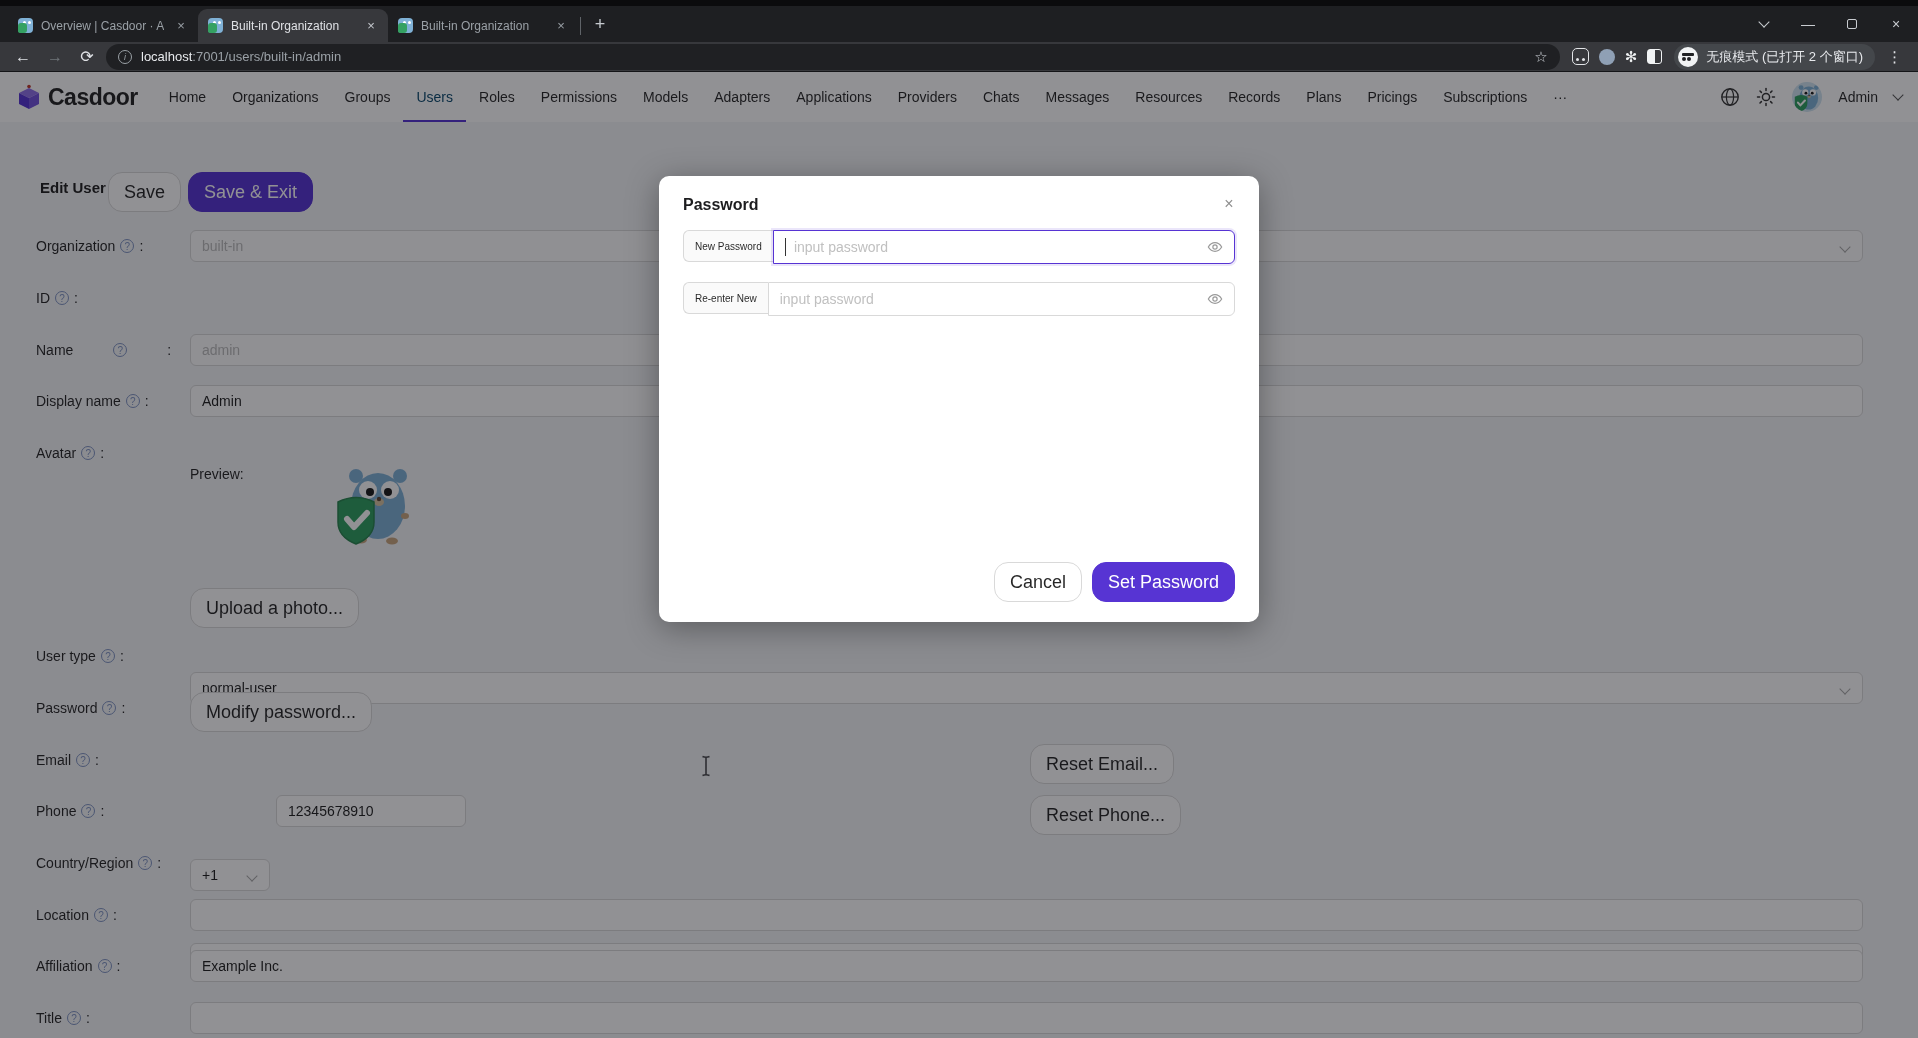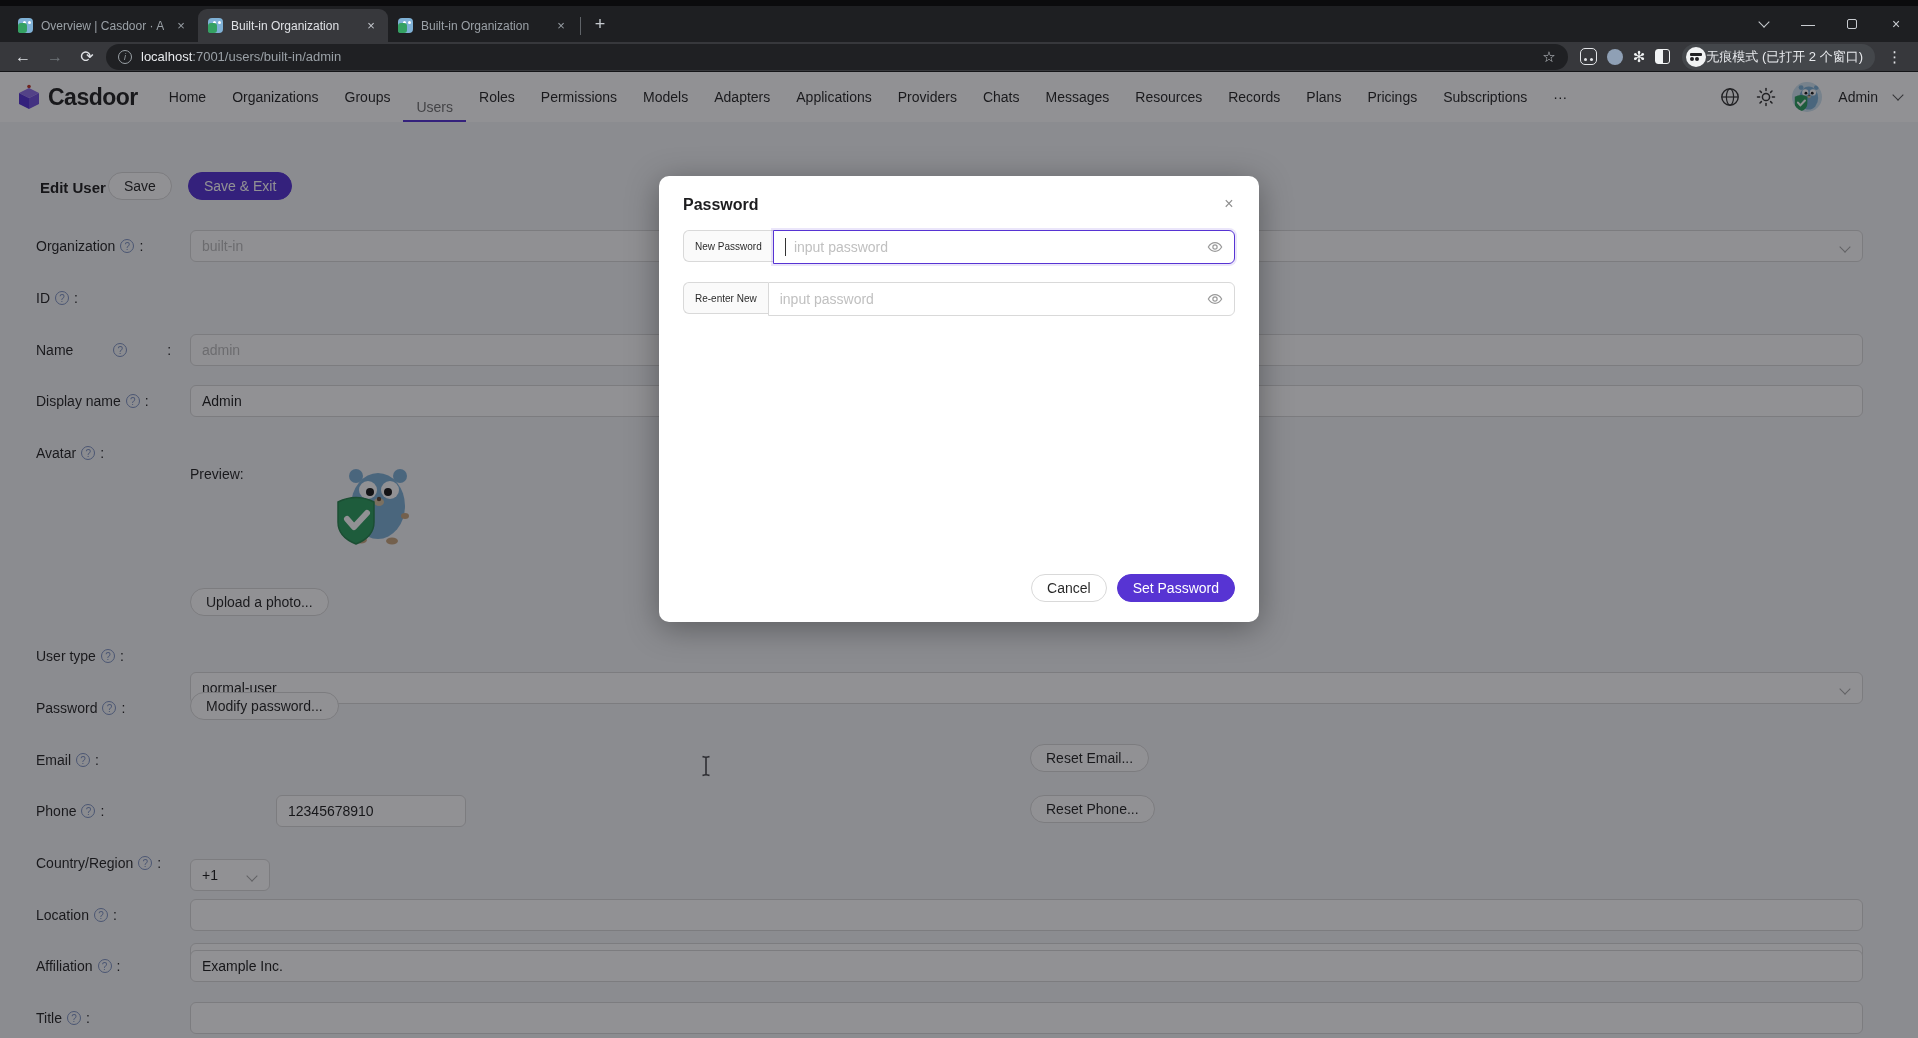--- a/index.html
+++ b/index.html
@@ -32,48 +32,48 @@
   .url b { color:#e8eaed; font-weight:normal;text-align:right; }
   .info-badge { width:14px; height:14px; border:1.3px solid #9aa0a6; border-radius:50%; color:#9aa0a6; font-size:9px; line-height:12px; text-align:center; font-style:italic; flex:none; }
   .ob-star { margin-left:auto; color:#c6cacf; font-size:15px; }
   .ext-cluster { display:flex; align-items:center; gap:10px; padding:0 6px; }
   .ext-box { width:17px; height:17px; border:1.6px solid #e3e5e8; border-radius:5px; position:relative; }
   .ext-box::after { content:""; position:absolute; left:3px; bottom:3px; width:3px; height:3px; border-radius:50%; background:#e3e5e8; box-shadow:6px 0 0 #e3e5e8; }
   .ext-circle { width:16px; height:16px; border-radius:50%; background:#8fa0b5; }
   .ext-pin { color:#f1f3f4; font-size:15px; }
   .ext-half { width:15px; height:15px; border:1.5px solid #f1f3f4; border-radius:3px; position:relative; }
   .ext-half::after { content:""; position:absolute; left:0; top:0; bottom:0; width:7px; background:#f1f3f4; }
-  .incog-chip { display:flex; align-items:center; height:26px; padding:0 12px 0 4px; border-radius:13px; background:#44474b; }
+  .incog-chip { display:flex; align-items:center; gap:8px; height:26px; padding:0 12px 0 4px; border-radius:13px; background:#44474b; }
   .incog-badge { width:20px; height:20px; border-radius:50%; background:#f1f3f4; position:relative; }
   .incog-badge::before { content:""; position:absolute; left:4px; top:6px; width:12px; height:3px; border-radius:1px; background:#202124; }
   .incog-badge::after { content:""; position:absolute; left:4px; top:10px; width:4px; height:4px; border-radius:50%; background:#202124; box-shadow:5px 0 0 #202124; }
   .incog-text { color:#e8eaed; font-size:13px; white-space:nowrap; }
   .kebab { color:#dfe1e5; font-size:15px; letter-spacing:0; padding:0 6px; }
 
   
   .viewport { position:relative; width:100%; height:966px; background:#f5f6f8; }
   .viewport::after { content:""; position:absolute; inset:0; background:rgba(10,10,18,0.45); z-index:5; }
 
   
   .appnav { position:absolute; top:0; left:0; right:0; height:50px; background:#fff; display:flex; align-items:center; padding:0 16px; z-index:1; }
   .brand { display:flex; align-items:center; gap:6px; margin-right:18px; }
   .brand-name { font-size:23px; font-weight:bold; color:#242424; letter-spacing:-0.5px; }
   .menu { display:flex; height:50px; }
   .menu-item { padding:0 13px; line-height:50px; font-size:14px; color:rgba(0,0,0,0.85); white-space:nowrap; }
-  .menu-item.active { color:#737373; border-bottom:2px solid #5734d3;margin-top:10px; }
+  .menu-item.active { color:#0c4a6e; border-bottom:2px solid #5734d3; }
   .nav-right { margin-left:auto; display:flex; align-items:center; gap:16px; }
   .admin-name { font-size:14px; color:rgba(0,0,0,0.85); }
   .chev-dark { width:8px; height:8px; border-right:1.6px solid #555; border-bottom:1.6px solid #555; transform:rotate(45deg); margin-top:-4px; }
   .nav-avatar { width:30px; height:30px; border-radius:50%; overflow:hidden; background:#cfe3f0; }
 
   
   .content { position:absolute; top:50px; left:0; right:0; bottom:0; z-index:1; }
   .abs { position:absolute; }
   .page-title { font-size:15px; font-weight:bold; color:#1f1f1f; line-height:32px; }
-  .btn { height:28px; padding:0 15px; border:1px solid #d9d9d9; border-radius:14px; background:#fff; font-size:14px; color:rgba(0,0,0,0.85); display:inline-flex; align-items:center; justify-content:center; font-family:inherit; }
+  .btn { height:40px; padding:0 15px; border:1px solid #d9d9d9; border-radius:14px; background:#fff; font-size:18px; color:rgba(0,0,0,0.85); display:inline-flex; align-items:center; justify-content:center; font-family:inherit; }
   .btn-primary { background:#5734d3; border-color:#5734d3; color:#fff; }
   .frow-label { display:flex; align-items:center; gap:5px; height:32px; font-size:14px; color:rgba(0,0,0,0.85); }
   .help-ic { width:14px; height:14px; border:1px solid #7f94c2; border-radius:50%; color:#7f94c2; font-size:10px; line-height:13px; text-align:center; flex:none; }
   .ctl { height:32px; border:1px solid #d9d9d9; border-radius:6px; background:#fff; font-size:14px; color:rgba(0,0,0,0.88); padding:0 11px; font-family:inherit; }
   .ctl-full { left:190px; width:1673px; }
   input.ctl { outline:none; }
   input.ctl::placeholder { color:#bfbfbf; }
   .ctl.disabled { color:#bcbcbc; background:#fdfdfd; }
   .select { display:flex; align-items:center; position:relative; }
   .select::after { content:""; position:absolute; right:13px; top:12px; width:7px; height:7px; border-right:1.4px solid #a9a9a9; border-bottom:1.4px solid #a9a9a9; transform:rotate(45deg); }

